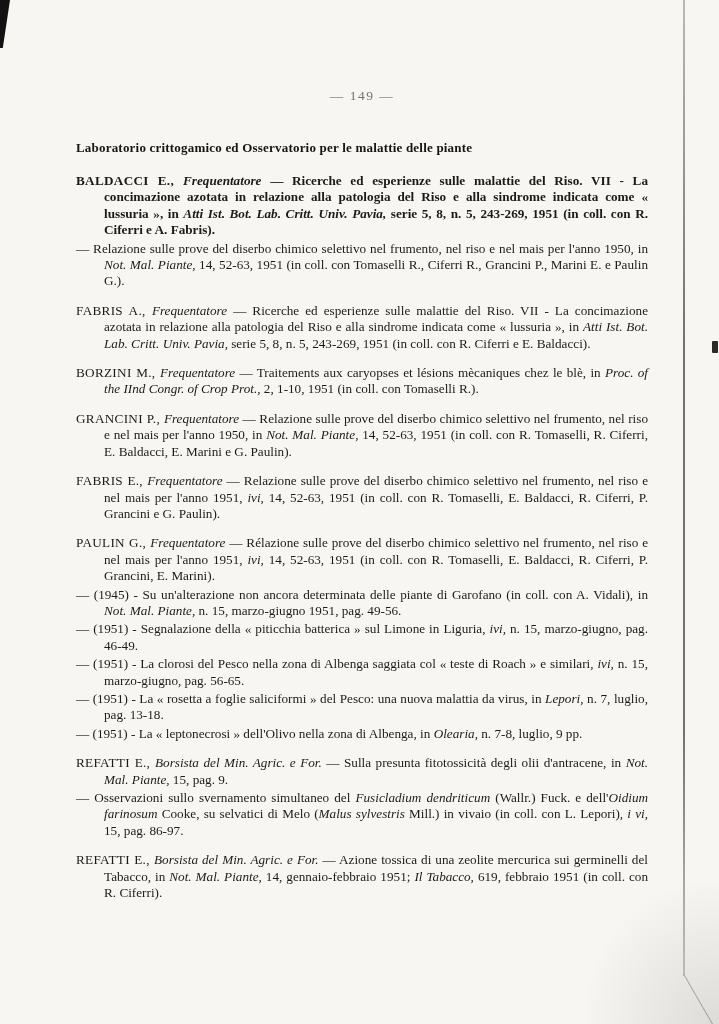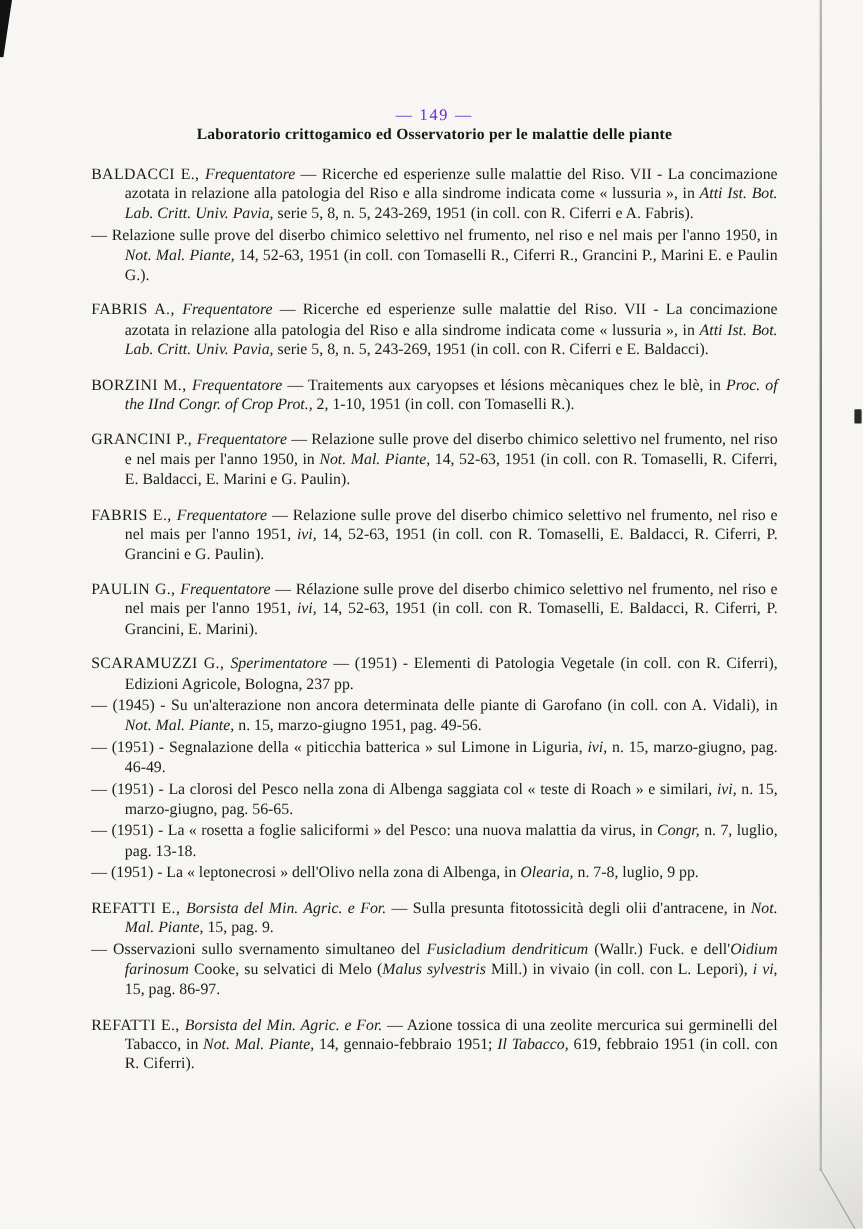--- a/index.html
+++ b/index.html
@@ -14,43 +14,44 @@
   .content {
     position: absolute;
     left: 76px; top: 0;
     width: 572px;
   }
   .page-number {
     margin-top: 88px;
     text-align: center;
     font-size: 13.5px;
     letter-spacing: 1.5px;
-    color: #6d28d9;
+    color: #737373;
   }
   .heading {
-    text-align: center;
+    margin-top: 36px;
+    text-align: left;
     font-weight: bold;
     font-size: 13px;
     letter-spacing: 0.2px;
     color: #151515;
   }
   .entries {
     margin-top: 17px;
     font-size: 13.2px;
     line-height: 16.4px;
   }
   .entry {
     margin: 0;
     padding-left: 28px;
     text-indent: -28px;
     text-align: justify;
   }
   .entry + .entry { margin-top: 2px; }
   .entry.group-start { margin-top: 13px; }
-  .entry:first-child { margin-top: 0; }
+  .entry:first-child { margin-top: 0; font-weight: bold; }
   .entry span.i { font-style: italic; }
   .entry span.caps { letter-spacing: 0.3px; }
 
   
   .scan-corner {
     position: absolute; left: 0; top: 0;
     width: 10px; height: 48px;
     background: #121212;
     clip-path: polygon(0 0, 100% 0, 28% 100%, 0 100%);
   }
@@ -96,23 +97,22 @@
   <div class="page-number">— 149 —</div>
   <div class="heading">Laboratorio crittogamico ed Osservatorio per le malattie delle piante</div>
   <div class="entries" id="entries">
       <p class="entry group-start"><span class="caps">BALDACCI E., </span><span class="i">Frequentatore</span><span> — Ricerche ed esperienze sulle malattie del Riso. VII - La concimazione azotata in relazione alla patologia del Riso e alla sindrome indicata come « lussuria », in </span><span class="i">Atti Ist. Bot. Lab. Critt. Univ. Pavia,</span><span> serie 5, 8, n. 5, 243-269, 1951 (in coll. con R. Ciferri e A. Fabris).</span></p>
       <p class="entry"><span>— Relazione sulle prove del diserbo chimico selettivo nel frumento, nel riso e nel mais per l'anno 1950, in </span><span class="i">Not. Mal. Piante,</span><span> 14, 52-63, 1951 (in coll. con Tomaselli R., Ciferri R., Grancini P., Marini E. e Paulin G.).</span></p>
       <p class="entry group-start"><span class="caps">FABRIS A., </span><span class="i">Frequentatore</span><span> — Ricerche ed esperienze sulle malattie del Riso. VII - La concimazione azotata in relazione alla patologia del Riso e alla sindrome indicata come « lussuria », in </span><span class="i">Atti Ist. Bot. Lab. Critt. Univ. Pavia,</span><span> serie 5, 8, n. 5, 243-269, 1951 (in coll. con R. Ciferri e E. Baldacci).</span></p>
       <p class="entry group-start"><span class="caps">BORZINI M., </span><span class="i">Frequentatore</span><span> — Traitements aux caryopses et lésions mècaniques chez le blè, in </span><span class="i">Proc. of the IInd Congr. of Crop Prot.,</span><span> 2, 1-10, 1951 (in coll. con Tomaselli R.).</span></p>
       <p class="entry group-start"><span class="caps">GRANCINI P., </span><span class="i">Frequentatore</span><span> — Relazione sulle prove del diserbo chimico selettivo nel frumento, nel riso e nel mais per l'anno 1950, in </span><span class="i">Not. Mal. Piante,</span><span> 14, 52-63, 1951 (in coll. con R. Tomaselli, R. Ciferri, E. Baldacci, E. Marini e G. Paulin).</span></p>
       <p class="entry group-start"><span class="caps">FABRIS E., </span><span class="i">Frequentatore</span><span> — Relazione sulle prove del diserbo chimico selettivo nel frumento, nel riso e nel mais per l'anno 1951, </span><span class="i">ivi,</span><span> 14, 52-63, 1951 (in coll. con R. Tomaselli, E. Baldacci, R. Ciferri, P. Grancini e G. Paulin).</span></p>
       <p class="entry group-start"><span class="caps">PAULIN G., </span><span class="i">Frequentatore</span><span> — Rélazione sulle prove del diserbo chimico selettivo nel frumento, nel riso e nel mais per l'anno 1951, </span><span class="i">ivi,</span><span> 14, 52-63, 1951 (in coll. con R. Tomaselli, E. Baldacci, R. Ciferri, P. Grancini, E. Marini).</span></p>
-      <p class="entry group-start"><span class="caps">SCARAMUZZI G., </span><span class="i">Sperimentatore</span><span> — (1951) - Elementi di Patologia Vegetale (in coll. con R. Ciferri), Edizioni Agricole, Bologna, 237 pp.</span></p>
       <p class="entry"><span>— (1945) - Su un'alterazione non ancora determinata delle piante di Garofano (in coll. con A. Vidali), in </span><span class="i">Not. Mal. Piante,</span><span> n. 15, marzo-giugno 1951, pag. 49-56.</span></p>
       <p class="entry"><span>— (1951) - Segnalazione della « piticchia batterica » sul Limone in Liguria, </span><span class="i">ivi,</span><span> n. 15, marzo-giugno, pag. 46-49.</span></p>
       <p class="entry"><span>— (1951) - La clorosi del Pesco nella zona di Albenga saggiata col « teste di Roach » e similari, </span><span class="i">ivi,</span><span> n. 15, marzo-giugno, pag. 56-65.</span></p>
-      <p class="entry"><span>— (1951) - La « rosetta a foglie saliciformi » del Pesco: una nuova malattia da virus, in </span><span class="i">Congr,</span><span> n. 7, luglio, pag. 13-18.</span></p>
+      <p class="entry"><span>— (1951) - La « rosetta a foglie saliciformi » del Pesco: una nuova malattia da virus, in </span><span class="i">Lepori,</span><span> n. 7, luglio, pag. 13-18.</span></p>
       <p class="entry"><span>— (1951) - La « leptonecrosi » dell'Olivo nella zona di Albenga, in </span><span class="i">Olearia,</span><span> n. 7-8, luglio, 9 pp.</span></p>
       <p class="entry group-start"><span class="caps">REFATTI E., </span><span class="i">Borsista del Min. Agric. e For.</span><span> — Sulla presunta fitotossicità degli olii d'antracene, in </span><span class="i">Not. Mal. Piante,</span><span> 15, pag. 9.</span></p>
       <p class="entry"><span>— Osservazioni sullo svernamento simultaneo del </span><span class="i">Fusicladium dendriticum</span><span> (Wallr.) Fuck. e dell'</span><span class="i">Oidium farinosum</span><span> Cooke, su selvatici di Melo (</span><span class="i">Malus sylvestris</span><span> Mill.) in vivaio (in coll. con L. Lepori), </span><span class="i">i vi,</span><span> 15, pag. 86-97.</span></p>
       <p class="entry group-start"><span class="caps">REFATTI E., </span><span class="i">Borsista del Min. Agric. e For.</span><span> — Azione tossica di una zeolite mercurica sui germinelli del Tabacco, in </span><span class="i">Not. Mal. Piante,</span><span> 14, gennaio-febbraio 1951; </span><span class="i">Il Tabacco,</span><span> 619, febbraio 1951 (in coll. con R. Ciferri).</span></p>
     </div>
 </div>
 
 </body></html>

